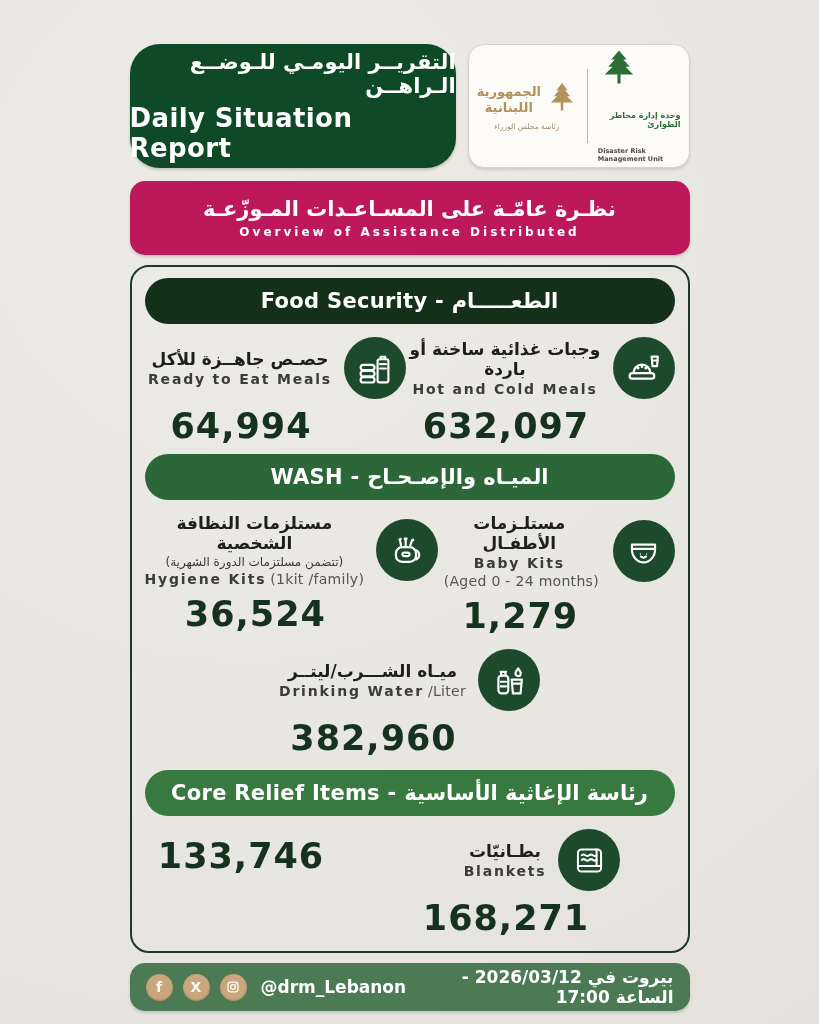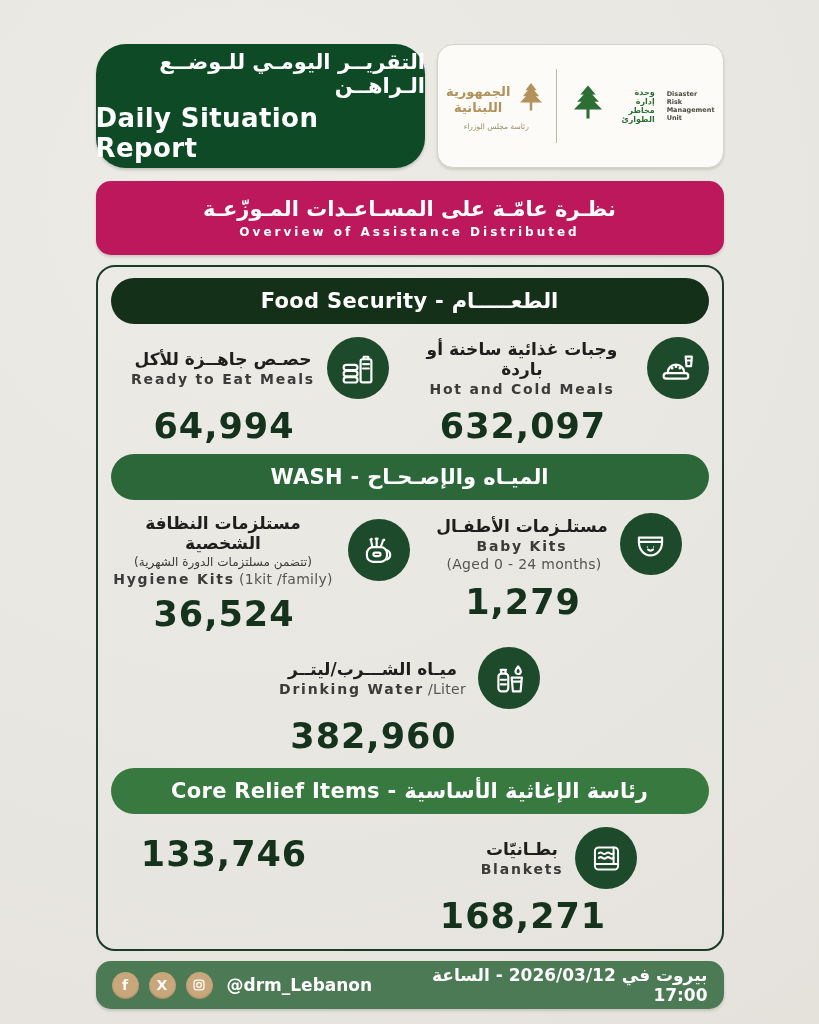--- a/index.html
+++ b/index.html
@@ -3,42 +3,42 @@
 <meta charset="utf-8">
 <style>
   html,body{margin:0;padding:0;}
   body{
     width:819px;height:1024px;
     background:#e9e7e1;
     background-image:radial-gradient(circle at 30% 20%, #edebe6 0%, #e8e6e0 60%, #e4e2db 100%);
     font-family:"DejaVu Sans","Liberation Sans",sans-serif;
     overflow:hidden;
   }
-  .page{width:628px;margin:0 auto;padding-top:44px;display:flex;flex-direction:column;}
+  .page{width:560px;margin:0 auto;padding-top:44px;display:flex;flex-direction:column;}
 
   
   .header-row{display:flex;gap:12px;height:124px;}
   .title-box{
     flex:1.6;background:#0d4a25;border-radius:30px;
     display:flex;flex-direction:column;justify-content:center;align-items:center;gap:5px;
     color:#fff;box-shadow:0 2px 3px rgba(0,0,0,.18);
   }
   .title-ar{font-size:21px;font-weight:bold;}
   .title-en{font-size:26px;font-weight:bold;letter-spacing:.4px;}
   .logo-box{
     flex:1;background:#fcfbf8;border:1px solid #d7d3c9;border-radius:16px;
     display:flex;align-items:center;justify-content:center;padding:6px 8px;
     box-shadow:0 2px 3px rgba(0,0,0,.12);
   }
   .gov-logo{display:flex;flex-direction:column;align-items:center;gap:3px;}
   .gov-top{display:flex;align-items:center;gap:6px;}
   .calligraphy{color:#b2925a;font-weight:bold;font-size:13px;line-height:1.2;text-align:center;max-width:70px;}
   .gov-sub{color:#a08c62;font-size:7.5px;}
   .logo-divider{width:1px;height:74px;background:#bdb8ac;margin:0 10px;}
-  .drm-logo{display:flex;flex-direction:row;align-items:center;gap:12px;}
+  .drm-logo{display:flex;flex-direction:column;gap:18px;}
   .drm-ar{color:#2d6e35;font-size:8px;font-weight:bold;}
   .drm-en{color:#4a4a42;font-size:6.5px;font-weight:bold;}
 
   
   .overview-bar{
     margin-top:13px;height:74px;background:#be185d;border-radius:15px;
     display:flex;flex-direction:column;align-items:center;justify-content:center;gap:4px;
     color:#fff;box-shadow:0 2px 3px rgba(0,0,0,.15);
   }
   .ov-ar{font-size:21px;font-weight:bold;}

